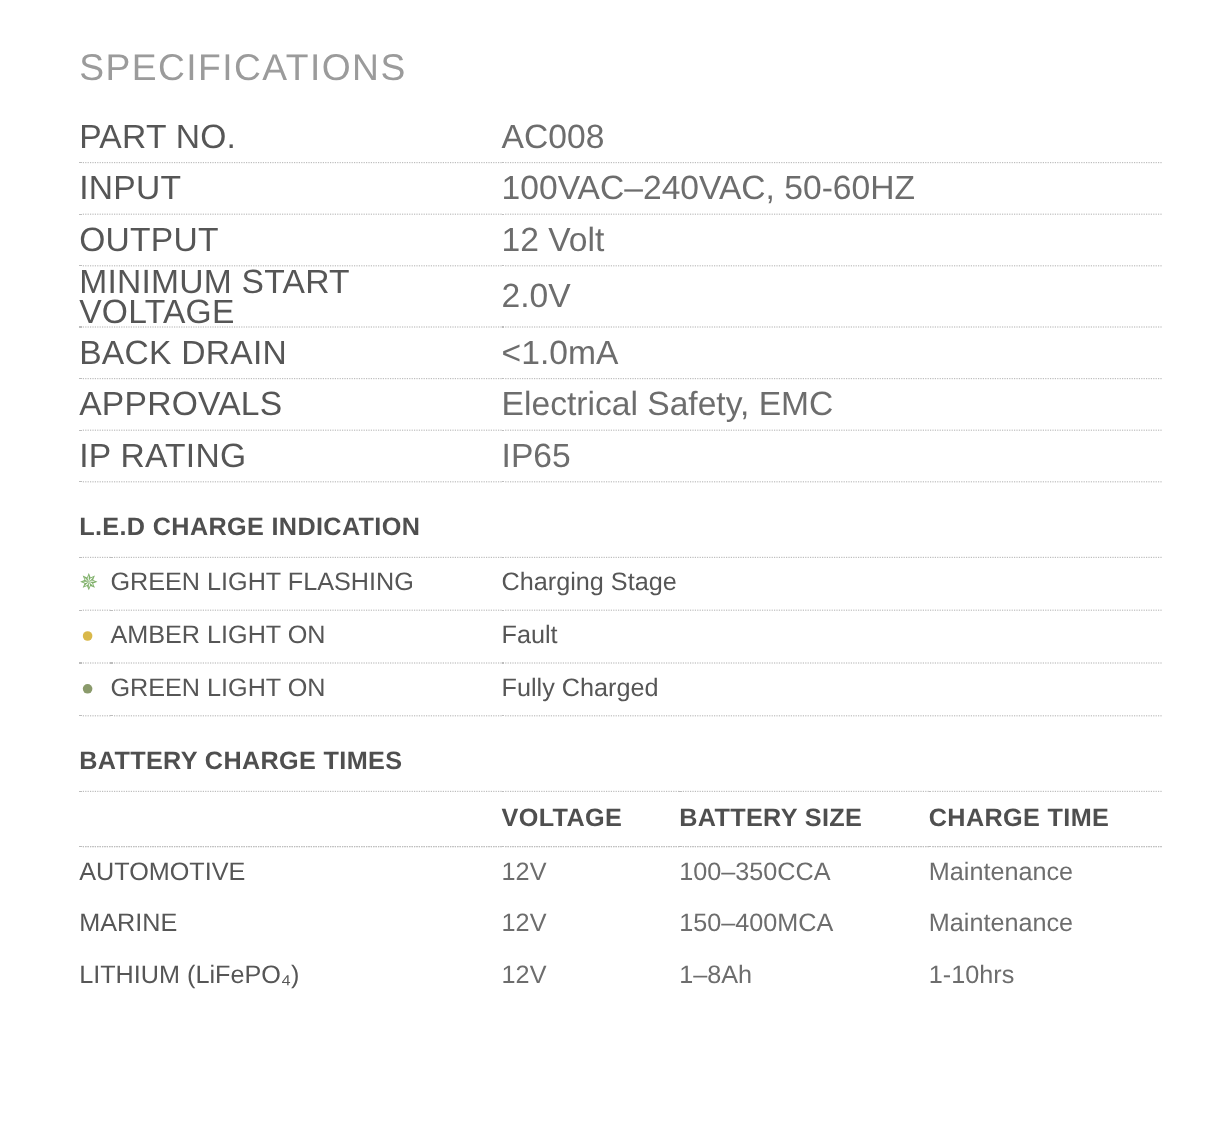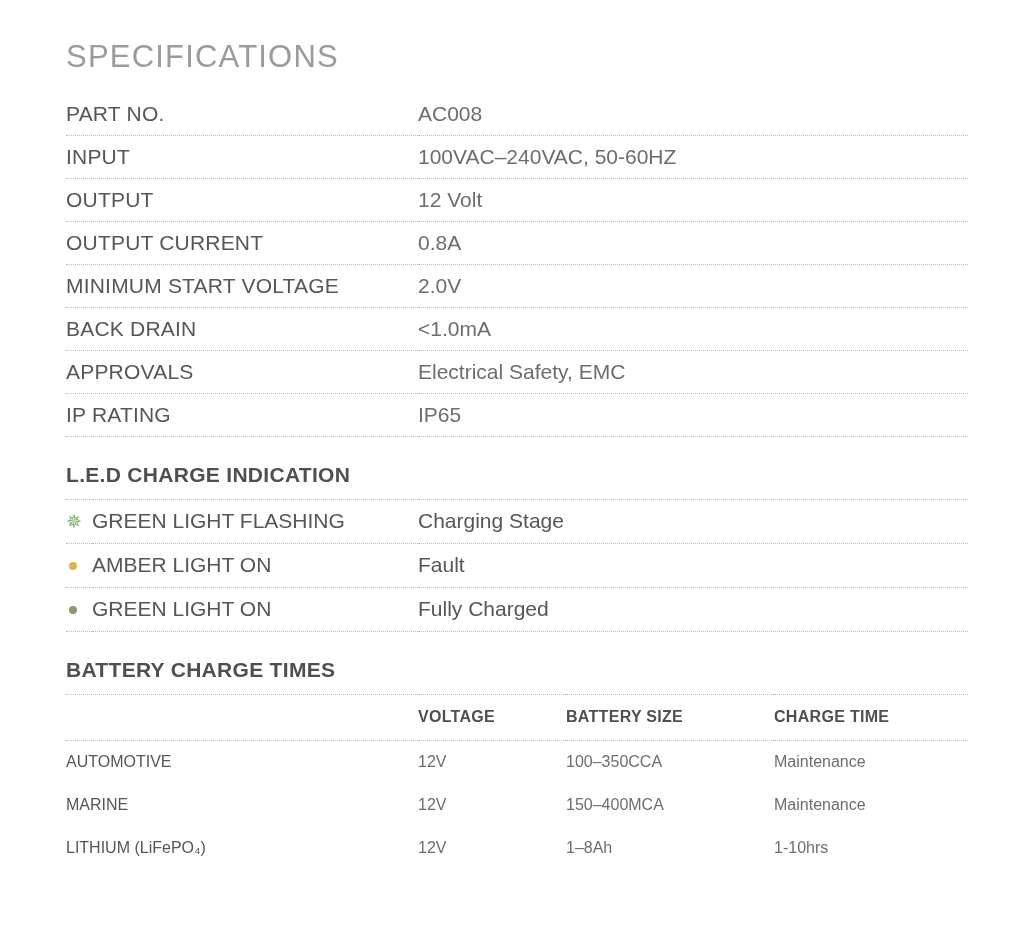--- a/index.html
+++ b/index.html
@@ -44,21 +44,21 @@
     width: 902px;
     border-collapse: collapse;
   }
   .spec-table tr {
     height: 43px;
   }
   .spec-table td {
     border-bottom: 1px dotted #bdbdbd;
     vertical-align: middle;
     padding: 0;
-    font-size: 21px;
+    font-size: 28px;
     line-height: 25px;
     color: #565656;
     font-weight: 400;
   }
   .spec-table td.label {
     width: 352px;
     letter-spacing: 0.2px;
   }
   .spec-table td.value {
     color: #6d6d6d;
@@ -123,21 +123,21 @@
     width: 902px;
     border-collapse: collapse;
   }
   .charge-table tr {
     height: 43px;
   }
   .charge-table td, .charge-table th {
     padding: 0;
     vertical-align: middle;
     text-align: left;
-    font-size: 16px;
+    font-size: 21px;
     color: #565656;
     font-weight: 400;
   }
   .charge-table thead th {
     border-top: 1px dotted #bdbdbd;
     border-bottom: 1px dotted #bdbdbd;
     font-weight: 700;
     color: #4f4f4f;
     letter-spacing: 0.3px;
     height: 45px;
@@ -169,24 +169,20 @@
         </tr>
         <tr>
           <td class="label">INPUT</td>
           <td class="value">100VAC–240VAC, 50-60HZ</td>
         </tr>
         <tr>
           <td class="label">OUTPUT</td>
           <td class="value">12 Volt</td>
         </tr>
         <tr>
-          <td class="label">OUTPUT CURRENT</td>
-          <td class="value">0.8A</td>
-        </tr>
-        <tr>
           <td class="label">MINIMUM START VOLTAGE</td>
           <td class="value">2.0V</td>
         </tr>
         <tr>
           <td class="label">BACK DRAIN</td>
           <td class="value">&lt;1.0mA</td>
         </tr>
         <tr>
           <td class="label">APPROVALS</td>
           <td class="value">Electrical Safety, EMC</td>

